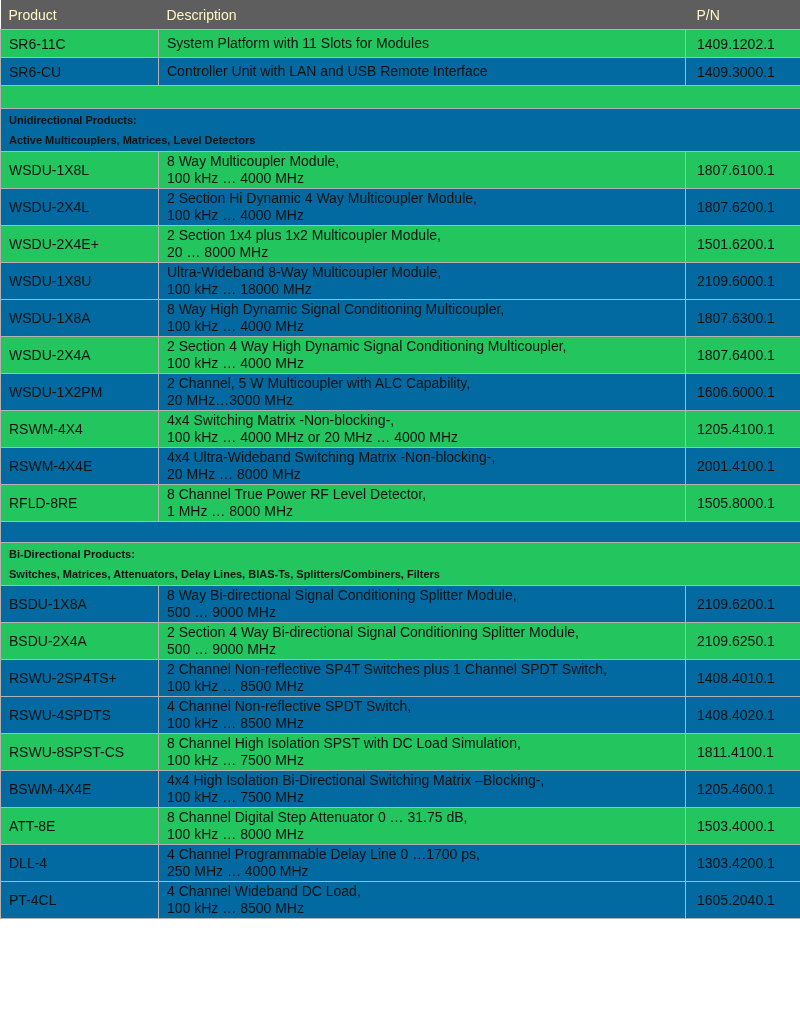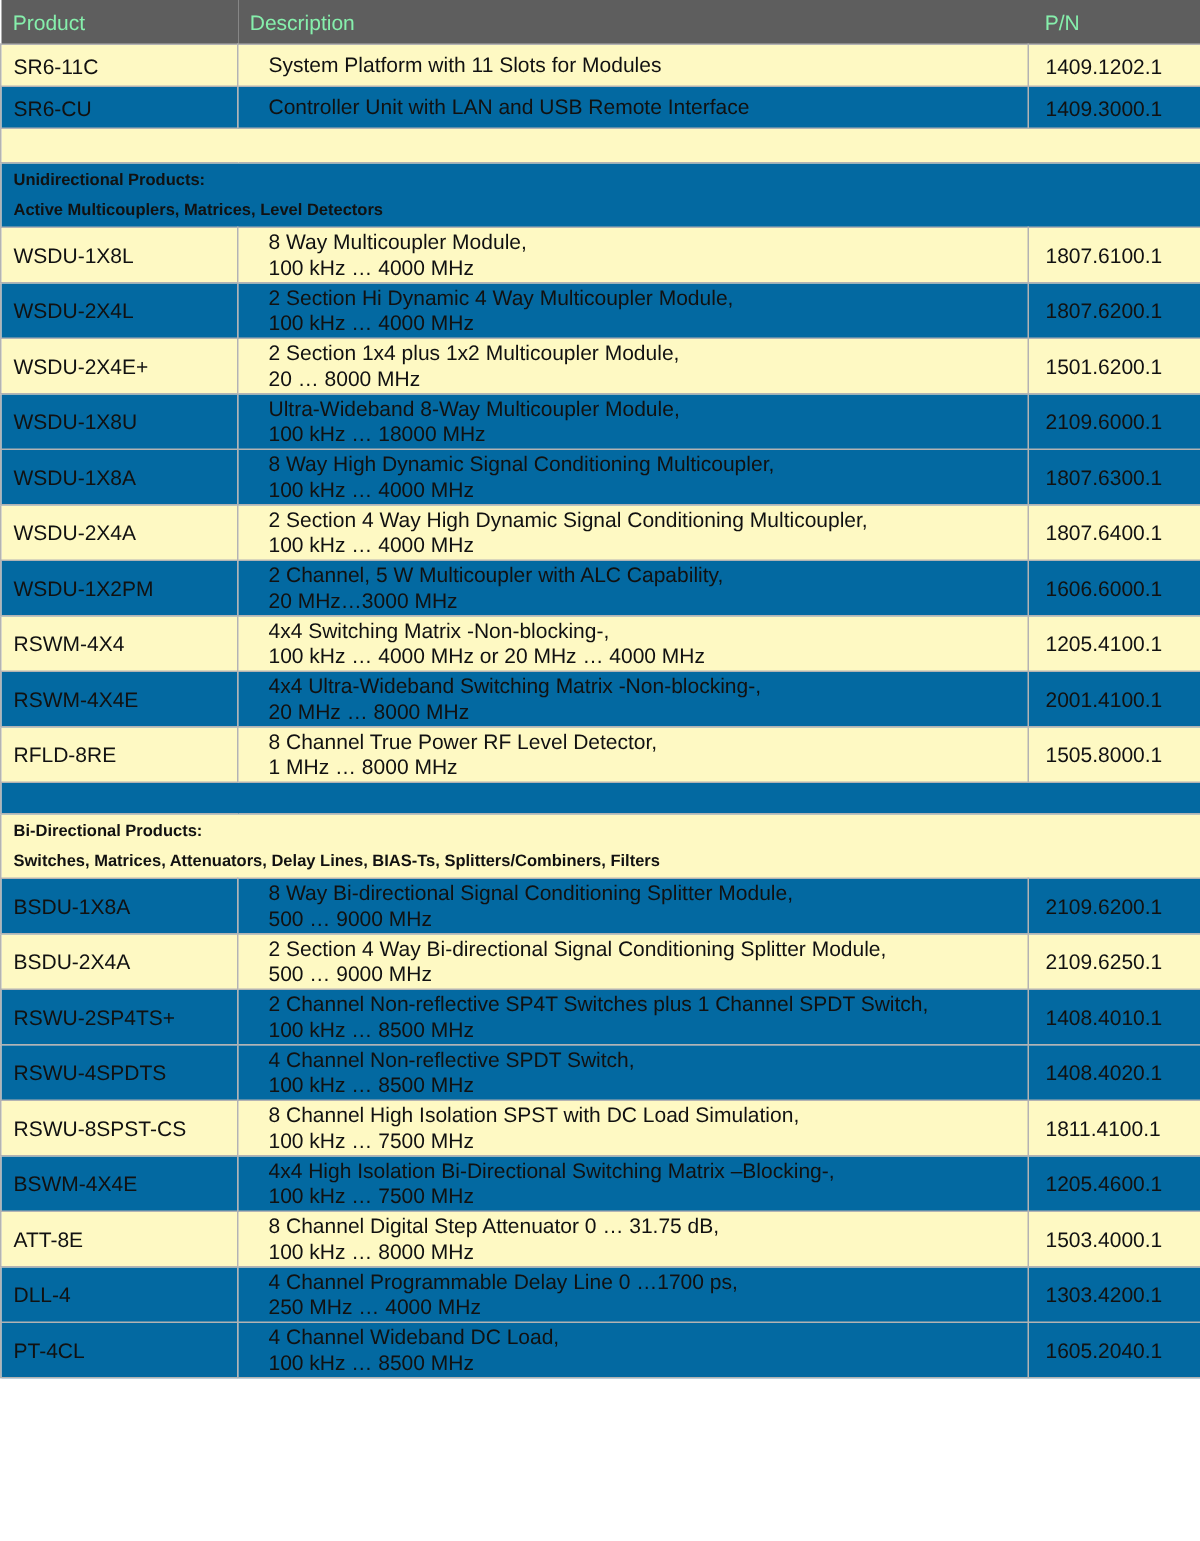--- a/index.html
+++ b/index.html
@@ -13,44 +13,44 @@
     border-collapse: collapse;
     table-layout: fixed;
     font-size: 14px;
   }
   col.c-product { width: 158px; }
   col.c-desc    { width: 527px; }
   col.c-pn      { width: 115px; }
 
   thead th {
     background: #5e5e5e;
-    color: #86efac;
+    color: #fef9c3;
     font-weight: normal;
     text-align: left;
     height: 29px;
     padding: 0 0 0 8px;
     border: none;
     vertical-align: middle;
     font-size: 14px;
   }
   thead th.h-pn { padding-left: 11px; }
 
   tbody td {
     border: 1px solid #b3b3b3;
     vertical-align: middle;
     padding: 0;
   }
   tr.shade-gray td { background: #0369a1; }
-  tr.shade-white td { background: #fef9c3; }
+  tr.shade-white td { background: #22c55e; }
 
   tr.row-item td { height: 36px; }
   tr.row-item.row-single td { height: 27px; }
 
   td.cell-product { padding-left: 8px; }
-  td.cell-desc { padding-left: 20px; line-height: 17px; margin-left: 28px; }
+  td.cell-desc { padding-left: 8px; line-height: 17px; margin-left: 28px; }
   td.cell-pn { padding-left: 11px; }
 
   tr.row-spacer td { border-left: 1px solid #b3b3b3; border-right: 1px solid #b3b3b3; }
   tr.row-spacer.shade-white td { height: 22px; }
   tr.row-spacer.shade-gray td { height: 20px; }
 
   tr.row-section td {
     height: 42px;
     font-weight: bold;
     padding-left: 8px;

